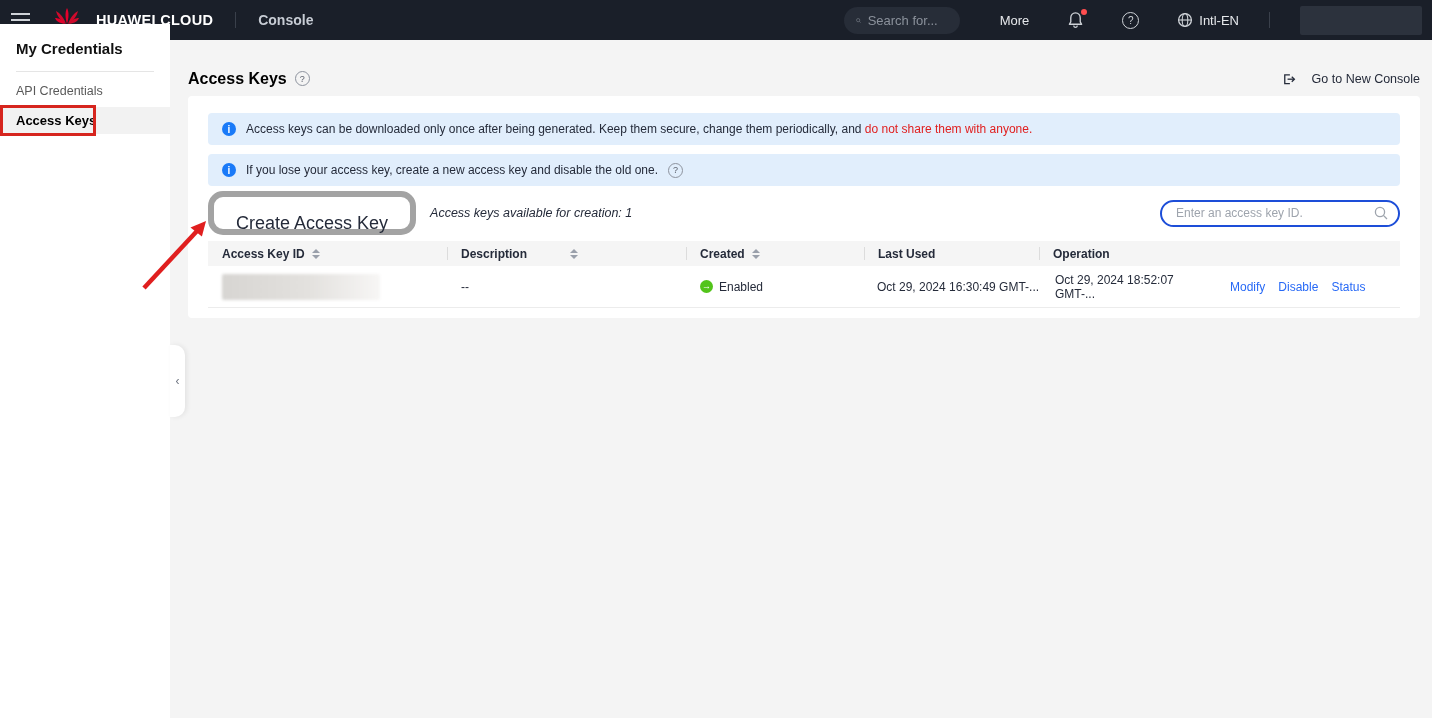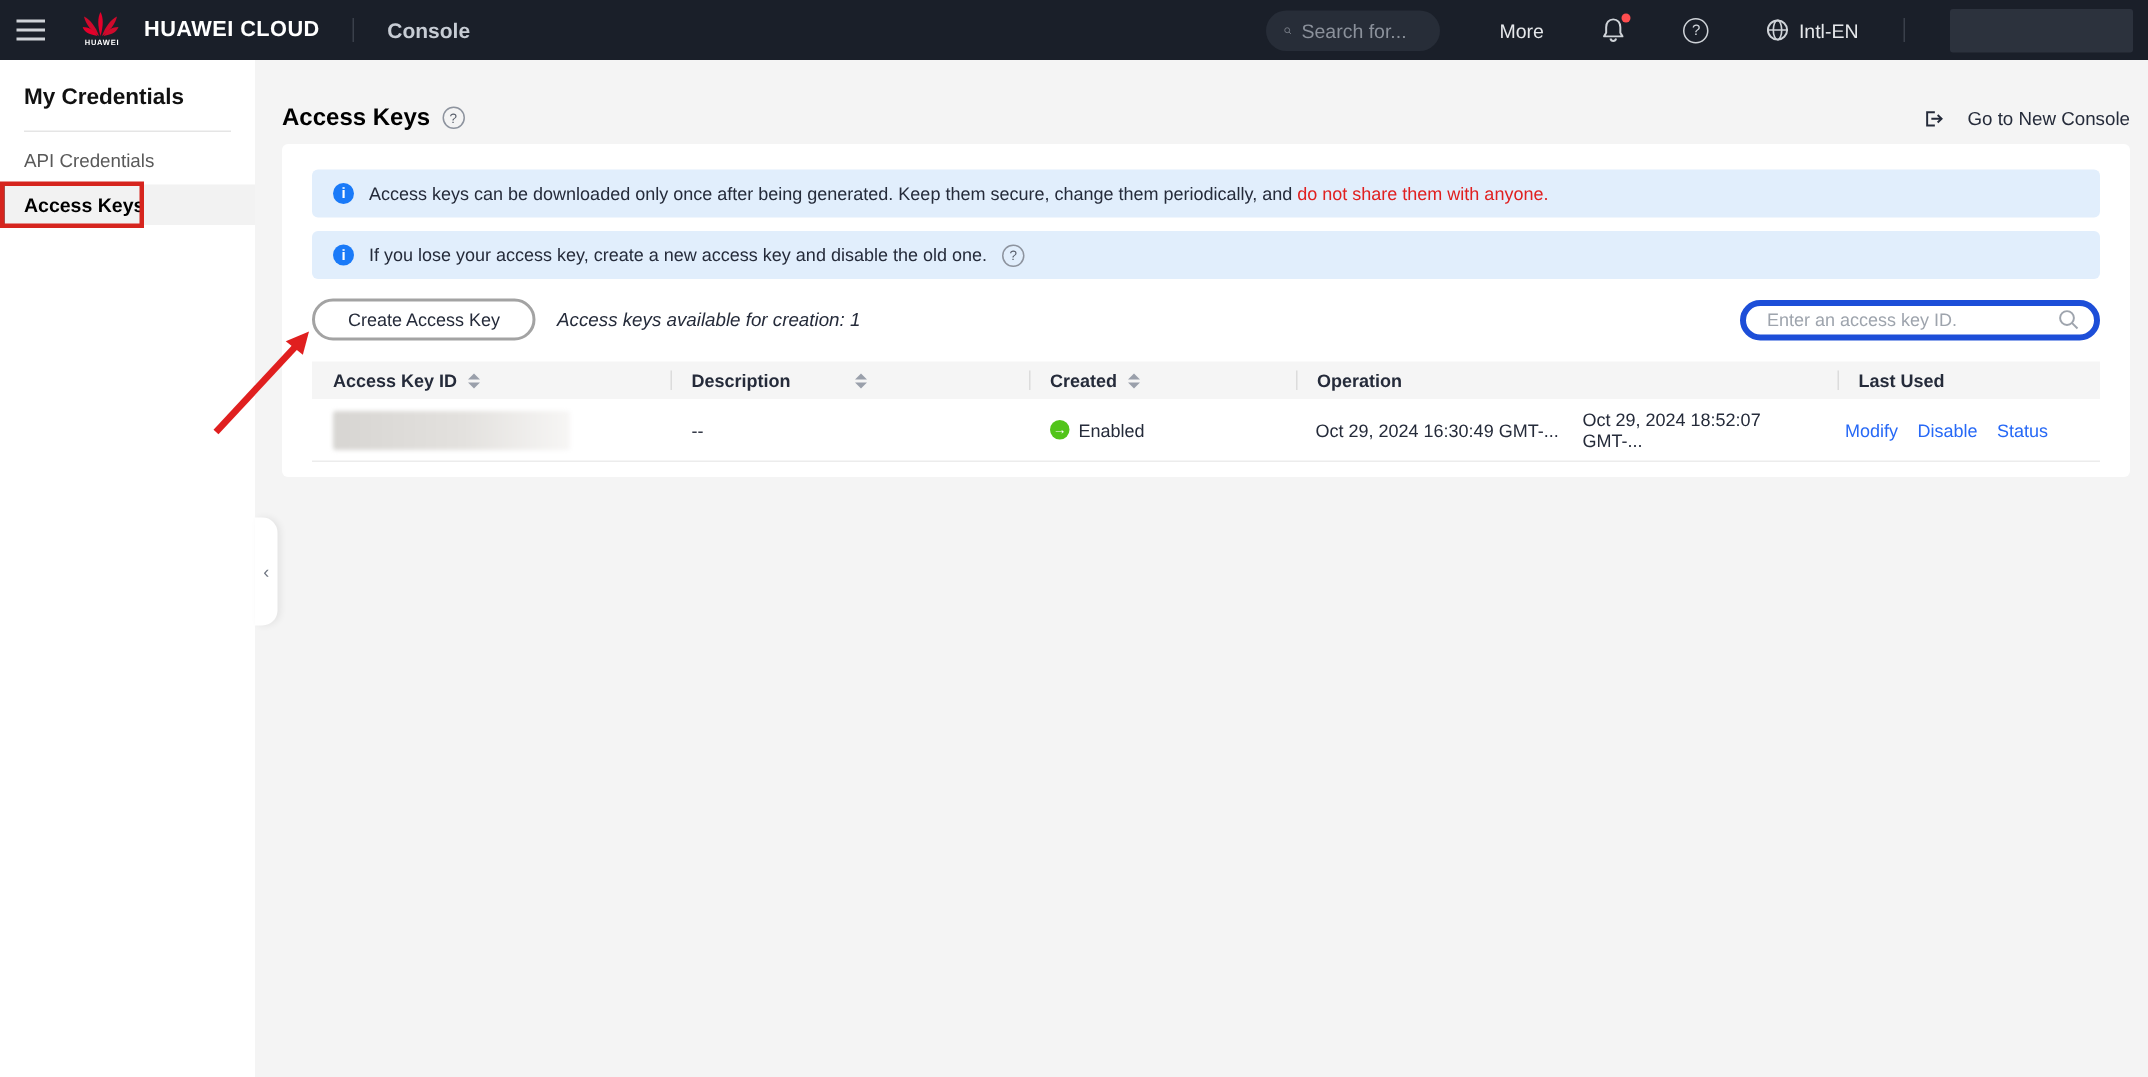--- a/index.html
+++ b/index.html
@@ -26,21 +26,21 @@
   .nav-more { margin-left:24px; color:#e6e8eb; cursor:pointer; }
   .nav-icon-btn { position:relative; margin-left:22px; display:flex; align-items:center; cursor:pointer; }
   .bell-dot { position:absolute; top:-2px; right:-3px; width:6px; height:6px; border-radius:50%; background:#ff4d4f; }
   .q-circle-dark { width:17px; height:17px; border:1.5px solid #cfd3d8; border-radius:50%;
                    display:flex; align-items:center; justify-content:center; font-size:10px; color:#cfd3d8; }
   .lang { display:flex; align-items:center; gap:6px; margin-left:22px; cursor:pointer; }
   .nav-divider2 { width:1px; height:16px; background:#3a404b; margin:0 14px; }
   .account-blur { width:122px; height:29px; background:#2c323d; border-radius:2px; }
 
   
-  .sidebar { position:absolute; top:40px; left:0; width:170px; bottom:0; background:#ffffff; }
+  .sidebar { position:absolute; top:24px; left:0; width:170px; bottom:0; background:#ffffff; }
   .sidebar-title { font-size:15px; font-weight:bold; color:#111; padding:16px 0 0 16px; }
   .sidebar-divider { height:1px; background:#e5e5e5; margin:14px 16px 0 16px; }
   .side-item { font-size:12.5px; color:#595959; padding-left:16px; height:27px; line-height:27px; cursor:pointer; }
   .side-item.first { margin-top:6px; }
   .side-item.active { position:relative; margin-top:2px; background:#f2f2f2; color:#000; font-weight:bold; font-size:13px; }
   .side-item.active::before { content:""; position:absolute; left:0; top:0; width:3px; height:100%; background:#000; }
   .red-annot { position:absolute; left:0; top:-2px; width:96px; height:31px;
                border:3px solid #d6251e; pointer-events:none; }
 
   
@@ -61,25 +61,25 @@
   .banner { background:#e1eefc; border-radius:4px; height:32px; display:flex; align-items:center;
             padding:0 14px; font-size:12px; color:#252b3a; }
   .banner + .banner { margin-top:9px; }
   .info-icon { flex:0 0 auto; width:14px; height:14px; border-radius:50%; background:#1a7af8; color:#fff;
                font-size:10px; font-weight:bold; display:flex; align-items:center; justify-content:center;
                margin-right:10px; font-style:normal; }
   .warn-red { color:#e02020; }
   .banner .q-circle { margin-left:10px; }
 
   .toolbar { display:flex; align-items:center; margin-top:13px; height:28px; }
-  .create-btn { height:28px; padding:0 22px; background:#fff; border:2px solid #a3a3a3; border-radius:15px;
-                font-size:12px; color:#252b3a; cursor:pointer; font-family:inherit; }
+  .create-btn { height:28px; padding:16px 22px; background:#fff; border:6px solid #a3a3a3; border-radius:15px;
+                font-size:18px; color:#252b3a; cursor:pointer; font-family:inherit; }
   .avail-text { margin-left:14px; font-size:12.5px; color:#252b3a;font-style:italic; }
   .key-search { margin-left:auto; display:flex; align-items:center; width:240px; height:27px;
-                border:4px solid #1d4ed8; border-radius:14px; padding:0 10px 0 14px; background:#fff; }
+                border:2px solid #1d4ed8; border-radius:14px; padding:0 10px 0 14px; background:#fff; }
   .key-search input { flex:1; border:none; outline:none; font-size:12px; color:#333; font-family:inherit; }
   .key-search input::placeholder { color:#9ea4ad; }
 
   .table { margin-top:14px; }
   .t-head { display:flex; background:#f5f5f5; height:25px; align-items:center; font-size:12px;
             font-weight:bold; color:#252b3a; }
   .t-cell { padding-left:14px; display:flex; align-items:center; position:relative; height:100%; }
   .t-head .t-cell + .t-cell::before { content:""; position:absolute; left:0; top:6px; width:1px; height:13px; background:#dcdcdc; }
   .c1{width:239px;} .c2{width:239px;gap:36px;} .c3{width:177px;} .c4{width:178px;} .c5{width:175px;} .c6{flex:1;}
   .sort { display:inline-flex; flex-direction:column; gap:2px; margin-left:7px; }
@@ -221,25 +221,25 @@
                 <i class="down"></i>
               </span>
           </div>
           <div class="t-cell c4">
             <span>Created</span>
             <span class="sort">
                 <i class="up"></i>
                 <i class="down"></i>
               </span>
           </div>
+          <div class="t-cell c5">
+            <span>Last Used</span>
+          </div>
           <div class="t-cell c6">
             <span>Operation</span>
-          </div>
-          <div class="t-cell c5">
-            <span>Last Used</span>
           </div>
         </div>
 
         <div class="t-row">
           <div class="t-cell c1">
             <div class="blur-id"></div>
           </div>
           <div class="t-cell c2">--</div>
           <div class="t-cell c3">
             <span class="status-wrap">

